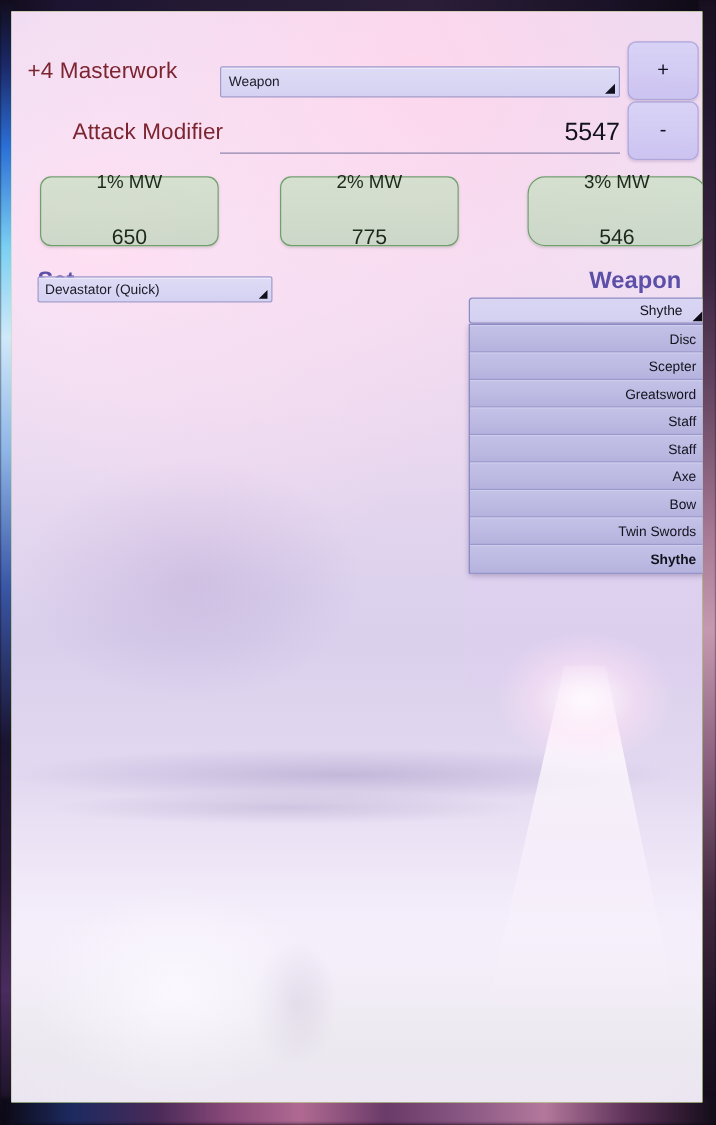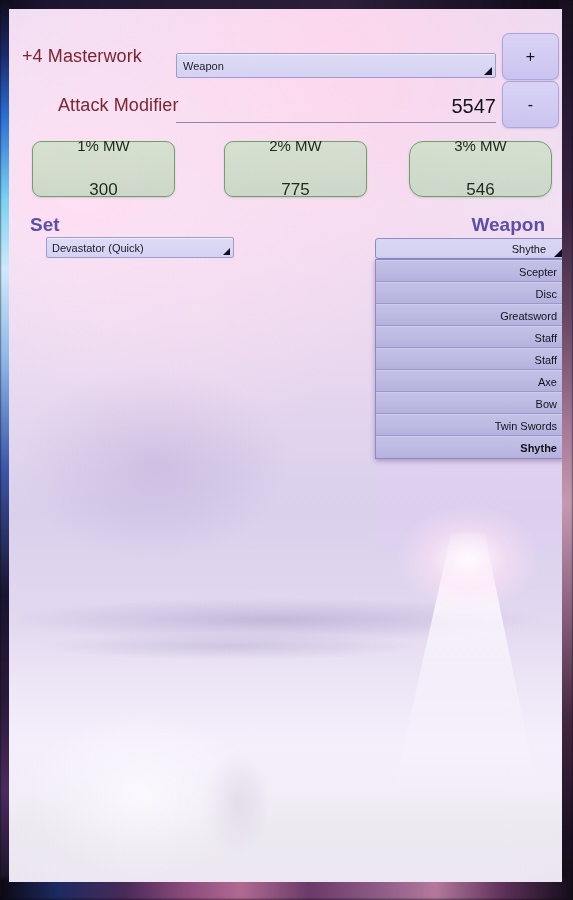--- a/index.html
+++ b/index.html
@@ -186,26 +186,25 @@
     left: 167px;
     top: 44px;
     width: 320px;
     height: 25px;
     position: absolute;
   }
   #weapon-type-spinner .sp-text { left: 6px; }
 
   #set-spinner {
     left: 21px;
-    top: 228px;
+    top: 212px;
     width: 188px;
     height: 21px;
     position: absolute;
     font-size: 11px;
-    margin-left: 16px;
   }
   #set-spinner .sp-text { left: 5px; }
   #set-spinner .sp-arrow {
     border-left-width: 7px;
     border-bottom-width: 7px;
   }
 
   .step-btn {
     position: absolute;
     width: 57px;
@@ -258,21 +257,21 @@
     align-items: center;
     justify-content: center;
     color: #1c2a1c;
     box-shadow: 0 1px 2px rgba(70,100,70,0.2);
     gap: 23px;
   }
   .mw-button .mw-title { font-size: 15px; line-height: 1.35; }
   .mw-button .mw-value { font-size: 17px; line-height: 1.35; }
   #mw-button-0 { left: 23px; }
   #mw-button-1 { left: 215px; }
-  #mw-button-2 { left: 400px; border-radius: 14px; }
+  #mw-button-2 { left: 413px; border-radius: 14px; }
 
   
   .section-header {
     position: absolute;
     color: #5b4fa8;
     font-size: 19px;
     font-weight: bold;
   }
   #set-header { left: 21px; top: 205px; }
   #weapon-header { right: 17px; top: 205px; }
@@ -376,21 +375,21 @@
       <div class="step-btn" id="plus-button">+</div>
 
       <div class="step-btn" id="minus-button">-</div>
 
       <div class="row-label" id="atk-label">Attack Modifier</div>
 
       <input id="attack-modifier-input" type="text" value="5547" style="">
 
       <div class="mw-button" id="mw-button-0">
         <span class="mw-title">1% MW</span>
-        <span class="mw-value">300</span>
+        <span class="mw-value">650</span>
       </div>
 
       <div class="mw-button" id="mw-button-1">
         <span class="mw-title">2% MW</span>
         <span class="mw-value">775</span>
       </div>
 
       <div class="mw-button" id="mw-button-2">
         <span class="mw-title">3% MW</span>
         <span class="mw-value">546</span>
@@ -404,22 +403,22 @@
       </div>
 
       <div class="section-header" id="weapon-header">Weapon</div>
 
       <div id="weapon-spinner">
         <span class="sp-text">Shythe</span>
         <span class="sp-arrow"></span>
       </div>
 
       <div id="weapon-dropdown">
+          <div class="dropdown-item">Disc</div>
           <div class="dropdown-item">Scepter</div>
-          <div class="dropdown-item">Disc</div>
           <div class="dropdown-item">Greatsword</div>
           <div class="dropdown-item">Staff</div>
           <div class="dropdown-item">Staff</div>
           <div class="dropdown-item">Axe</div>
           <div class="dropdown-item">Bow</div>
           <div class="dropdown-item">Twin Swords</div>
           <div class="dropdown-item selected">Shythe</div>
         </div>
 
     </div>

